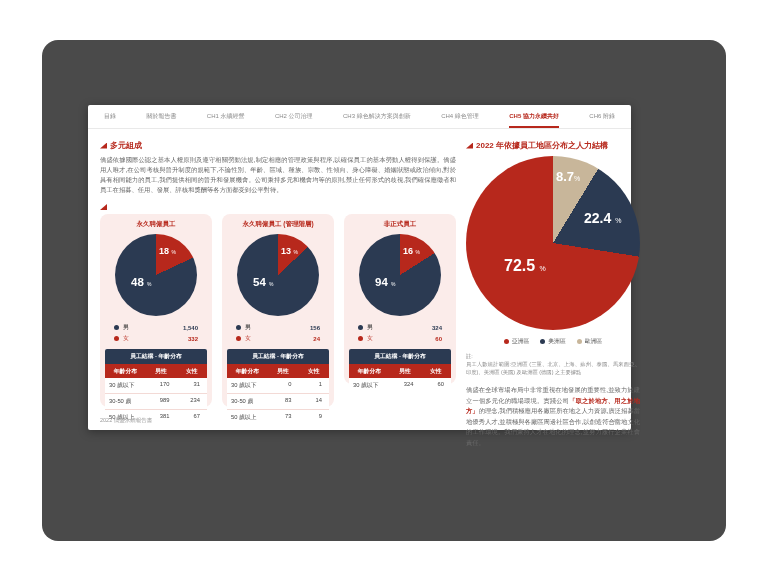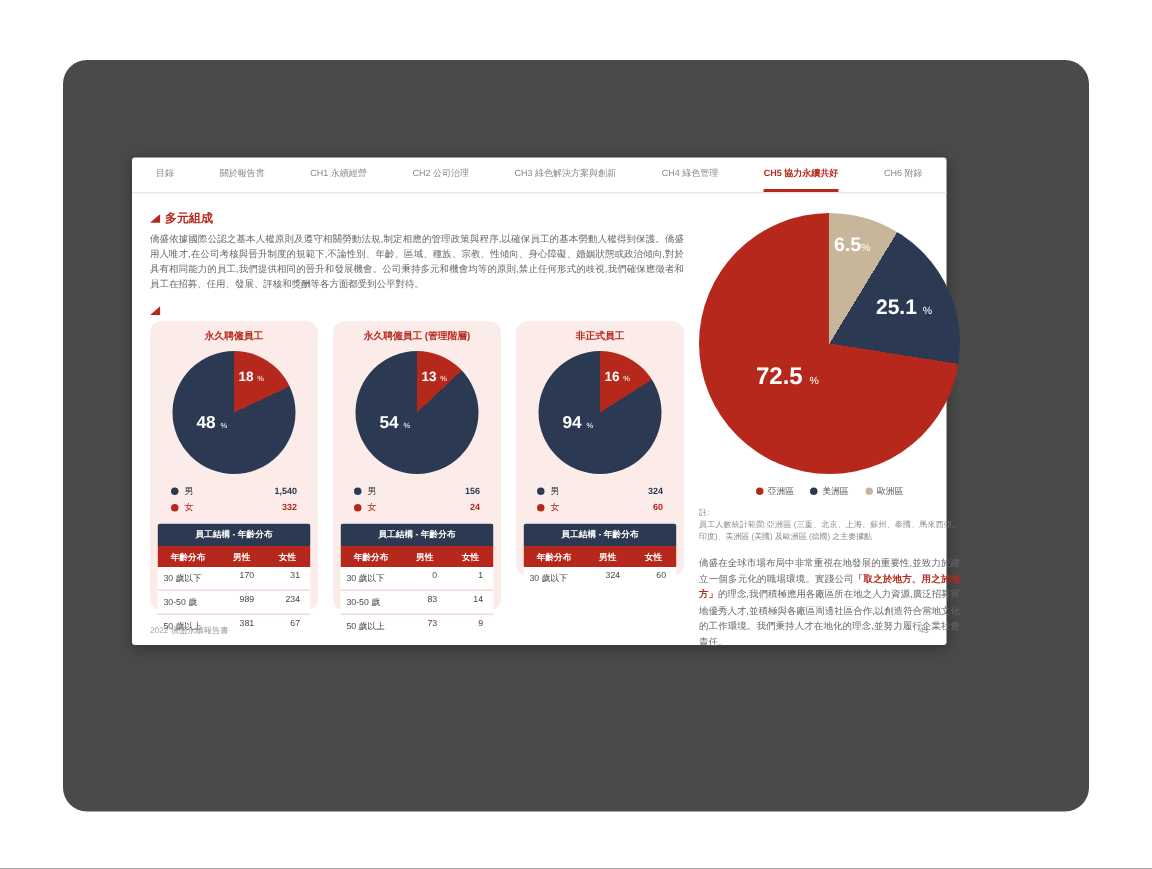--- a/index.html
+++ b/index.html
@@ -236,25 +236,29 @@
               <span>324</span>
               <span>60</span>
             </div>
           </div>
         </div>
 
       </div>
     </div>
 
     <div class="col-right">
+      <div class="sec-head">
+        <span class="tri"></span>
+        <span>2022 年依據員工地區分布之人力結構</span>
+      </div>
 
       <div class="bigpie-wrap">
         <div class="pie" style="background: conic-gradient(rgb(200, 182, 154) 0%, rgb(200, 182, 154) 8.7%, rgb(43, 58, 82) 8.7%, rgb(43, 58, 82) 27.5%, rgb(183, 40, 28) 27.5%, rgb(183, 40, 28) 100%);"></div>
-        <div class="bp bp-europe"><span>6.5</span><span class="unit">%</span></div>
-        <div class="bp bp-america"><span>25.1</span> <span class="unit">%</span></div>
+        <div class="bp bp-europe"><span>8.7</span><span class="unit">%</span></div>
+        <div class="bp bp-america"><span>22.4</span> <span class="unit">%</span></div>
         <div class="bp bp-asia"><span>72.5</span> <span class="unit">%</span></div>
       </div>
 
       <div class="big-legend">
         <span class="bl-item">
             <span class="dot dot-red"></span>
             <span>亞洲區</span>
           </span>
         <span class="bl-item">
             <span class="dot dot-navy"></span>

